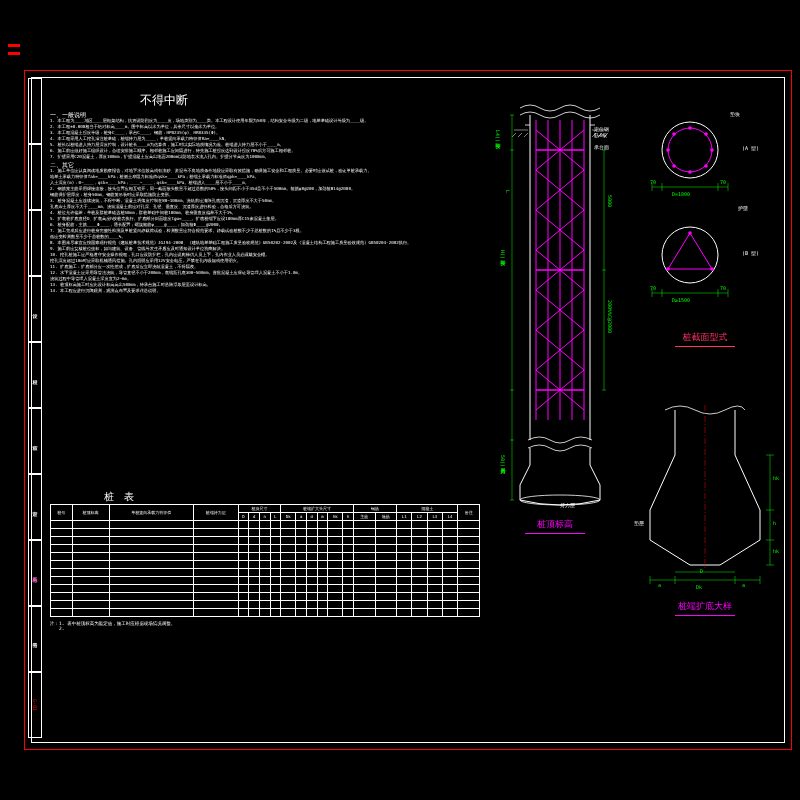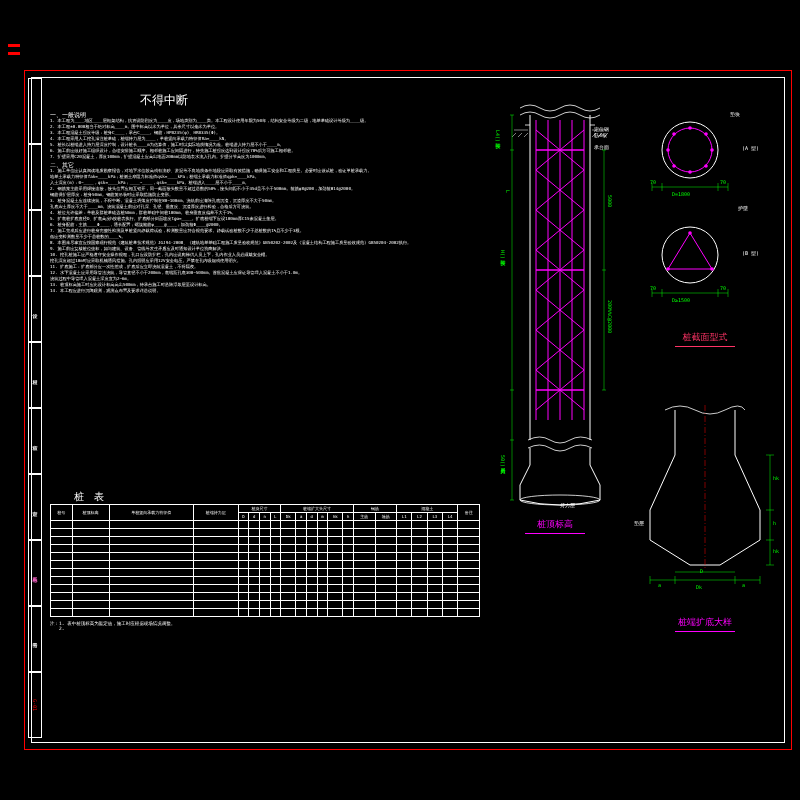--- a/index.html
+++ b/index.html
@@ -81,21 +81,21 @@
     position: absolute;
     left: 50px;
     top: 490px;
     width: 430px;
     height: 160px;
   }
   .table-title {
     font-size: 10px;
     color: #fff;
     text-align: left;
-    margin-left: 24px;
+    margin-left: 54px;
   }
   table.data-table {
     width: 100%;
     border-collapse: collapse;
     font-size: 4px;
     color: #fff;
   }
   table.data-table td, table.data-table th {
     border: 1px solid #fff;
     padding: 1px;
@@ -701,15 +701,15 @@
     </g>
   </svg>
   <div class="dim-text white" style="left:4px; top:120px;">垫层</div>
   <div class="dim-text" style="left:70px; top:168px;">D</div>
   <div class="dim-text" style="left:28px; top:182px;">a</div>
   <div class="dim-text" style="left:112px; top:182px;">a</div>
   <div class="dim-text" style="left:66px; top:184px;">Dk</div>
   <div class="dim-text" style="left:143px; top:75px;">hk</div>
   <div class="dim-text" style="left:143px; top:120px;">h</div>
   <div class="dim-text" style="left:143px; top:148px;">hk</div>
-  <div class="dwg-title" style="margin-top:16px;">桩端扩底大样</div>
+  <div class="dwg-title" style="margin-top:0;">桩端扩底大样</div>
   <div class="dwg-underline"></div>
 </div>
 
 </body></html>

